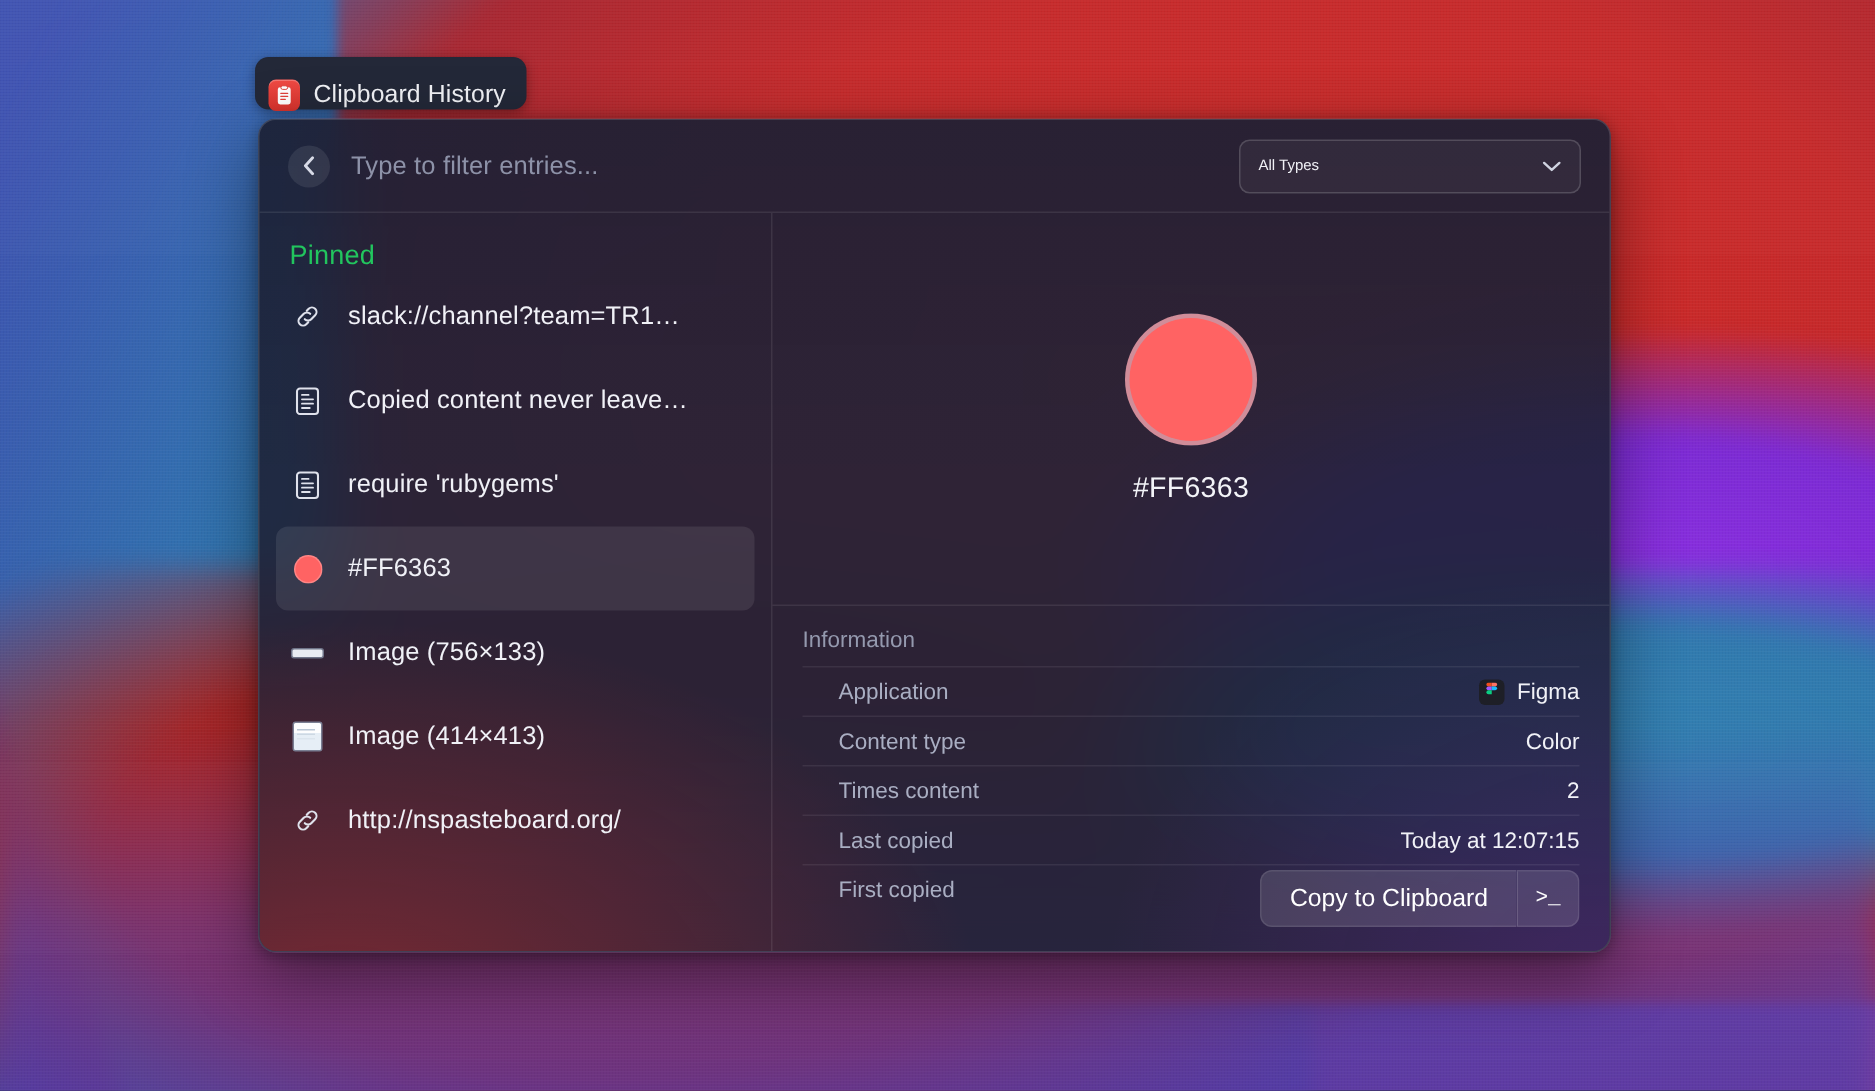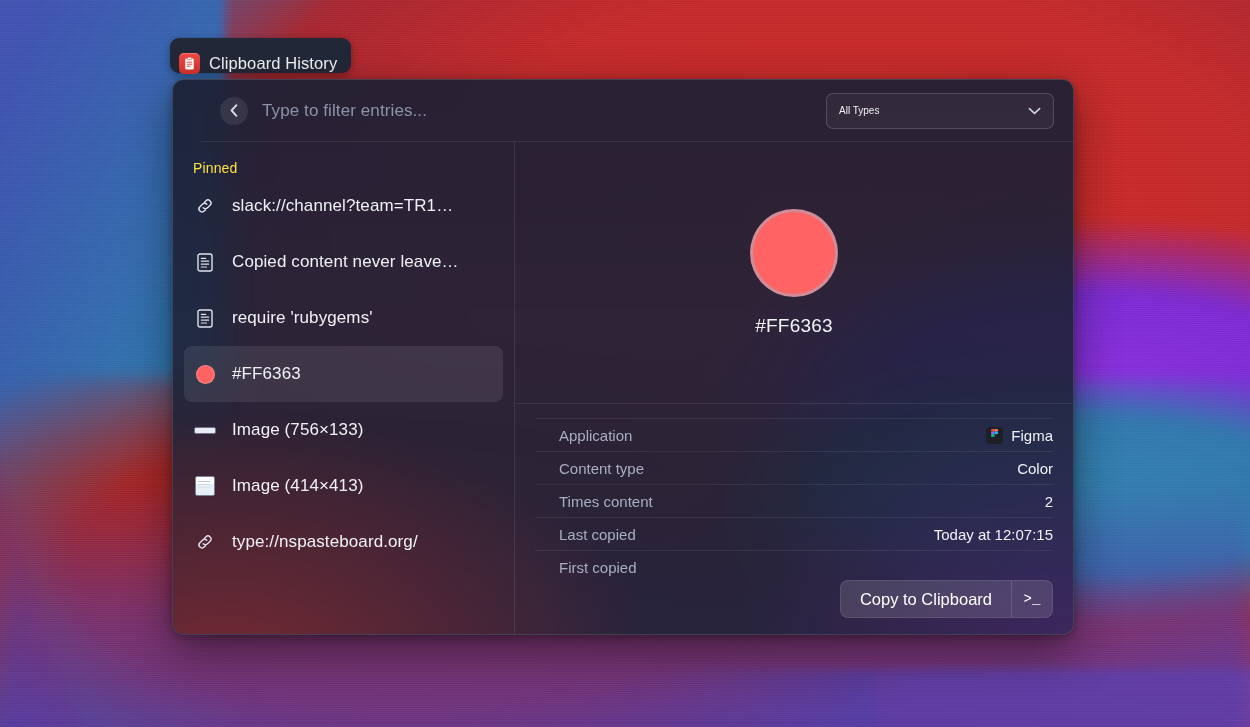--- a/index.html
+++ b/index.html
@@ -109,21 +109,20 @@
     z-index:0;
   }
   #window > * { position:relative; z-index:1; }
 
   
   #header {
     height:62px; flex:0 0 62px;
     display:flex; align-items:center; gap:14px;
     padding:0 19px;
     border-bottom:1px solid rgba(255,255,255,.085);
-    margin-left:28px;
   }
   #back-button {
     width:28px; height:28px; border-radius:50%;
     background:rgba(255,255,255,.085);
     display:flex; align-items:center; justify-content:center;
     flex:0 0 28px; cursor:pointer;
   }
   #filter-input {
     flex:1 1 auto; background:transparent; border:0; outline:none;
     color:#e8eaf2; font-family:inherit; font-size:17px; letter-spacing:.1px;
@@ -143,21 +142,21 @@
   #body { flex:1 1 auto; display:flex; min-height:0; }
 
   
   #sidebar {
     width:342px; flex:0 0 342px;
     border-right:1px solid rgba(255,255,255,.085);
     padding:12px 11px 0 11px;
     overflow:hidden;
   }
   .group-label {
-    color:#fde047; font-size:14px; padding:6px 9px 2px 9px; letter-spacing:.15px;
+    color:#22c55e; font-size:18px; padding:6px 9px 2px 9px; letter-spacing:.15px;
   }
   .entry {
     height:56px; display:flex; align-items:center; gap:16px;
     padding:0 10px; border-radius:8px; cursor:pointer;
   }
   .entry.selected { background:rgba(255,255,255,.085); }
   .entry .e-icon { width:22px; flex:0 0 22px; display:flex; align-items:center; justify-content:center; }
   .entry .e-label {
     color:#f0f1f7; font-size:17px; letter-spacing:.1px;
     white-space:nowrap; overflow:hidden; text-overflow:ellipsis;
@@ -328,32 +327,33 @@
         <span class="e-label">Image (414×413)</span>
       </div>
 
       <div class="entry">
         <span class="e-icon">
           <svg width="20" height="20" viewBox="0 0 20 20">
             <path d="M8.2 11.8a3 3 0 0 0 4.3 0l2.6-2.6a3 3 0 0 0-4.3-4.3L9.5 6.2" fill="none" stroke="#dfe2ec" stroke-width="1.4" stroke-linecap="round"></path>
             <path d="M11.8 8.2a3 3 0 0 0-4.3 0l-2.6 2.6a3 3 0 0 0 4.3 4.3l1.3-1.3" fill="none" stroke="#dfe2ec" stroke-width="1.4" stroke-linecap="round"></path>
           </svg>
         </span>
-        <span class="e-label">type://nspasteboard.org/</span>
+        <span class="e-label">http://nspasteboard.org/</span>
       </div>
     </div>
 
     <div id="detail">
 
       <div id="preview">
         <div id="color-circle" style="background: rgb(255, 99, 99);"></div>
         <div id="color-hex">#FF6363</div>
       </div>
 
       <div id="info">
+        <div id="info-title">Information</div>
 
         <div class="info-row">
           <span class="k">Application</span>
           <span class="v">
             <span class="figma-badge">
               <svg width="9" height="13" viewBox="0 0 9 13">
                 <path d="M2.25 0h2.25v2.6H2.25a1.3 1.3 0 0 1 0-2.6z" fill="#F24E1E"></path>
                 <path d="M4.5 0h2.25a1.3 1.3 0 0 1 0 2.6H4.5z" fill="#FF7262"></path>
                 <path d="M2.25 2.6h2.25v2.6H2.25a1.3 1.3 0 0 1 0-2.6z" fill="#A259FF"></path>
                 <path d="M4.5 2.6h2.25a1.3 1.3 0 1 1 0 2.6H4.5z" fill="#1ABCFE"></path>

